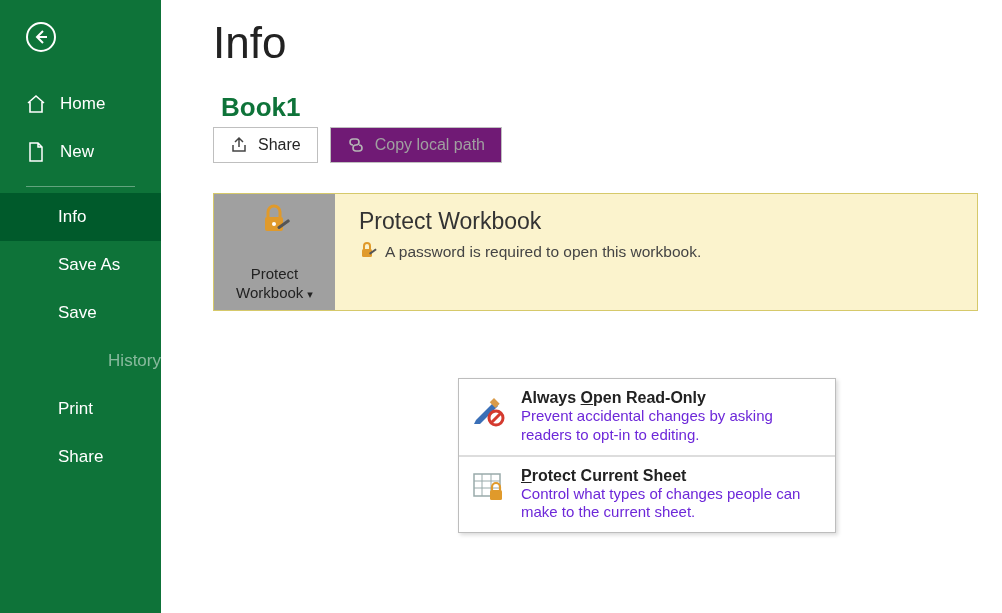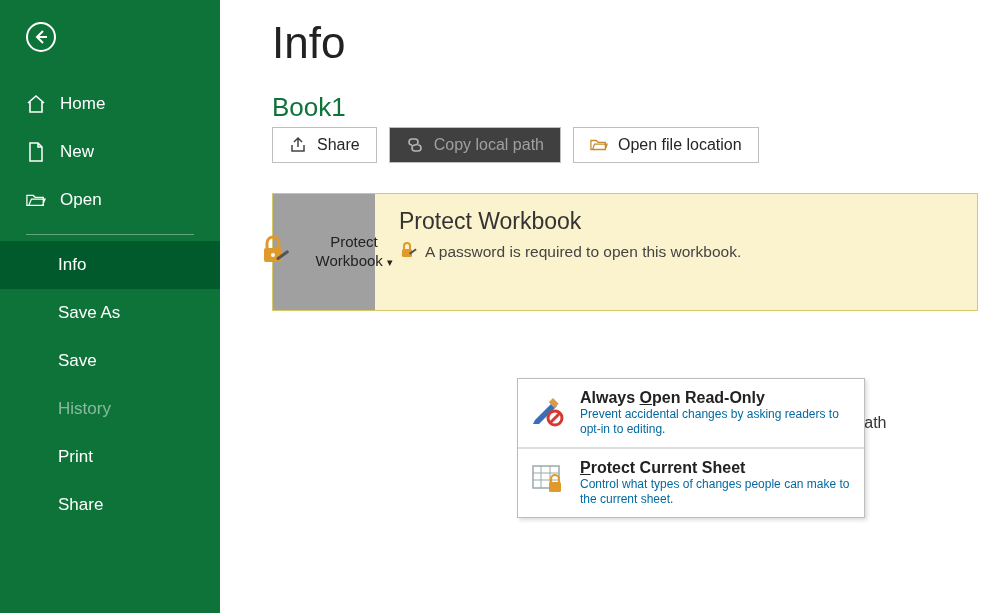--- a/index.html
+++ b/index.html
@@ -1,65 +1,65 @@
 <!DOCTYPE html>
 <html><head>
 <meta charset="utf-8">
 <style>
   * { box-sizing: border-box; margin: 0; padding: 0; }
   html, body { width: 1002px; height: 613px; overflow: hidden; font-family: "Segoe UI", Arial, sans-serif; background: #fff; }
   .app { display: flex; width: 100%; height: 100%; }
 
   
-  .sidebar { width: 220px; background: #0e7339; color: #fff; display: flex; flex-direction: column; padding-top: 22px; }
+  .sidebar { width: 161px; background: #0e7339; color: #fff; display: flex; flex-direction: column; padding-top: 22px; }
   .back-btn { width: 30px; height: 30px; border: 2px solid #fff; border-radius: 50%; margin-left: 26px; display: flex; align-items: center; justify-content: center; cursor: pointer; }
   .nav { margin-top: 28px; }
   .nav-item { display: flex; align-items: center; padding: 14px 0 14px 26px; font-size: 17px; cursor: pointer; position: relative; }
   .nav-item .bullet { position:absolute; left:38px; top:50%; transform:translateY(-50%); width:6px; height:6px; border-radius:50%; background:#fff; display:none; }
   .nav-item.has-bullet .bullet { display:block; }
   .nav-item.has-bullet { padding-left:58px; }
   .nav-item.active { background: #005a2b; }
   .nav-item .nv-icon { width: 20px; height:20px; margin-right: 14px; display:inline-flex; align-items:center; justify-content:center; flex-shrink:0; }
   .nav-item.indent { padding-left: 58px; }
-  .nav-item.dim { color: rgba(255,255,255,0.5); }
+  .nav-item.dim { color: rgba(255,255,255,0.5); justify-content: flex-end; }
   .divider { border: none; border-top: 1px solid rgba(255,255,255,0.35); margin: 10px 26px 6px 26px; }
 
   
   .main { flex: 1; padding: 18px 24px 0 52px; position: relative; color: #252525; }
   h1 { font-size: 44px; font-weight: 400; color: #222; margin-bottom: 24px; }
-  h2 { font-size: 26px; font-weight: 400; color: #0e7339; margin-bottom: 4px; }
+  h2 { font-size: 26px; font-weight: 700; color: #0e7339; margin-bottom: 4px; margin-left: 8px; }
   .breadcrumb { font-size: 16px; color: #444; margin-bottom: 22px; }
 
   .btn-row { display: flex; gap: 12px; margin-bottom: 30px; }
   .btn { border: 1px solid #bfbfbf; background: #fff; padding: 8px 16px; font-size: 16px; display: inline-flex; align-items: center; gap: 10px; cursor: pointer; }
-  .btn.disabled { background: #404040; color: #a0a0a0; cursor: default; }
+  .btn.disabled { background: #701a75; color: #a0a0a0; cursor: default; }
   .btn .b-icon { width: 18px; height: 18px; display:inline-flex; align-items:center; justify-content:center; }
 
   
   .pw-card { border: 1px solid #d6c96a; background: #fbf3cd; display: flex; min-height: 118px; }
-  .pw-tile { width: 102px; background: #a0a0a0; color:#222; display:flex; align-items:center; justify-content:center; gap:24px; cursor:pointer; }
+  .pw-tile { width: 121px; background: #a0a0a0; color:#222; display:flex; flex-direction:column; align-items:center; justify-content:center; gap:24px; cursor:pointer; }
   .pw-tile .tile-label { font-size: 15px; text-align:center; line-height:1.25; }
   .pw-tile .chev { font-size:11px; margin-left:4px; }
   .pw-body { padding: 14px 24px; }
   .pw-body h3 { font-size: 23px; font-weight: 400; margin-bottom: 6px; color:#333; }
   .pw-msg { display:flex; align-items:center; gap:8px; font-size:15.5px; color:#444; }
 
   
   .behind { margin-top: 74px; font-size: 16px; color:#333; line-height: 1.5; }
   .behind .ln { margin-bottom: 2px; padding-left: 422px; }
 
   
-  .menu { position:absolute; left: 297px; top: 378px; width: 348px; background:#fff; border:1px solid #bdbdbd; box-shadow: 2px 2px 4px rgba(0,0,0,0.15); }
+  .menu { position:absolute; left: 297px; top: 378px; width: 378px; background:#fff; border:1px solid #bdbdbd; box-shadow: 2px 2px 4px rgba(0,0,0,0.15); }
   .menu-item { display:flex; gap:12px; padding: 10px 12px 10px 10px; cursor:pointer; }
   .menu-item.hover { background:#d6d6d6; }
   .menu-item.hover .m-icon { outline: 2px solid #222; outline-offset:-1px; }
   .menu-item .m-icon { width:40px; height:40px; flex-shrink:0; display:flex; align-items:center; justify-content:center; }
   .menu-item .m-text .title { font-size:16px; font-weight:700; color:#222; }
   .menu-item .m-text .title .ul { text-decoration: underline; }
-  .menu-item .m-text .desc { font-size:12px; color:#0369a1; line-height:1.25; }
+  .menu-item .m-text .desc { font-size:15px; color:#6d28d9; line-height:1.25; }
   .menu-sep { border:none; border-top:1px solid #ddd; }
 </style>
 </head>
 <body>
 
 <div class="app">
 
   <div class="sidebar">
     <div class="back-btn">
       <svg width="16" height="16" viewBox="0 0 16 16">
@@ -76,28 +76,20 @@
           </span>
         <span>Home</span>
       </div>
       <div class="nav-item">
         <span class="nv-icon">
             <svg width="18" height="20" viewBox="0 0 18 20">
               <path d="M3 1 H11 L15 5 V19 H3 Z M11 1 V5 H15" stroke="#fff" stroke-width="1.5" fill="none"></path>
             </svg>
           </span>
         <span>New</span>
-      </div>
-      <div class="nav-item">
-        <span class="nv-icon">
-            <svg width="22" height="18" viewBox="0 0 22 18">
-              <path d="M1 4 H8 L10 6 H19 V15 H1 Z M3 15 L6 8 H21 L18 15" stroke="#fff" stroke-width="1.4" fill="none"></path>
-            </svg>
-          </span>
-        <span>Open</span>
       </div>
       <hr class="divider">
       <div class="nav-item indent active">
         <span>Info</span>
       </div>
       <div class="nav-item indent">
         <span>Save As</span>
       </div>
       <div class="nav-item indent">
         <span>Save</span>
@@ -127,28 +119,20 @@
           </span>
         <span>Share</span>
       </div>
       <div class="btn disabled">
         <span class="b-icon">
             <svg width="18" height="18" viewBox="0 0 18 18">
               <path d="M6 9 a3 3 0 0 1 0-6 h3 a3 3 0 0 1 0 6 M12 9 a3 3 0 0 1 0 6 h-3 a3 3 0 0 1 0-6" stroke="#b5b5b5" stroke-width="1.6" fill="none"></path>
             </svg>
           </span>
         <span>Copy local path</span>
-      </div>
-      <div class="btn">
-        <span class="b-icon">
-            <svg width="20" height="16" viewBox="0 0 20 16">
-              <path d="M1 3 H7 L9 5 H17 V13 H1 Z M3 13 L5 7 H19 L17 13" stroke="#c78a2e" stroke-width="1.4" fill="none"></path>
-            </svg>
-          </span>
-        <span>Open file location</span>
       </div>
     </div>
 
     <div class="pw-card">
       <div class="pw-tile">
         <span><svg width="36" height="36" viewBox="0 0 36 36">
               <rect x="8" y="16" width="18" height="14" rx="2" fill="#e09a2b"></rect>
               <path d="M11 16 V11 a6 6 0 0 1 12 0 V16" stroke="#e09a2b" stroke-width="3" fill="none"></path>
               <circle cx="17" cy="23" r="2" fill="#fff"></circle>
               <rect x="20" y="26" width="14" height="3" rx="1" fill="#555" transform="rotate(-35 20 26)"></rect>

